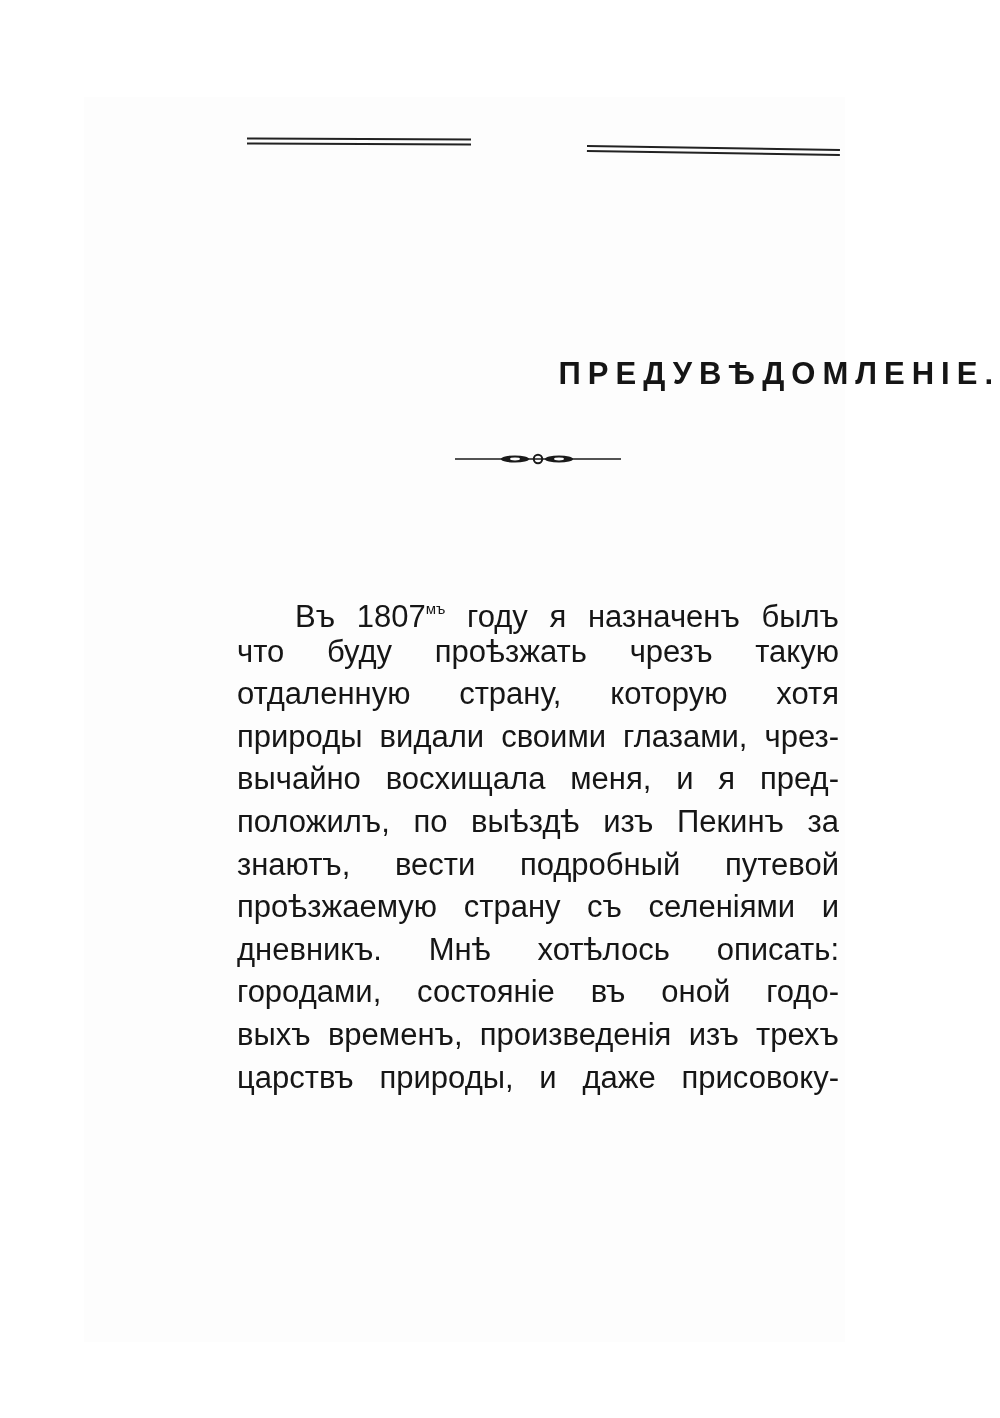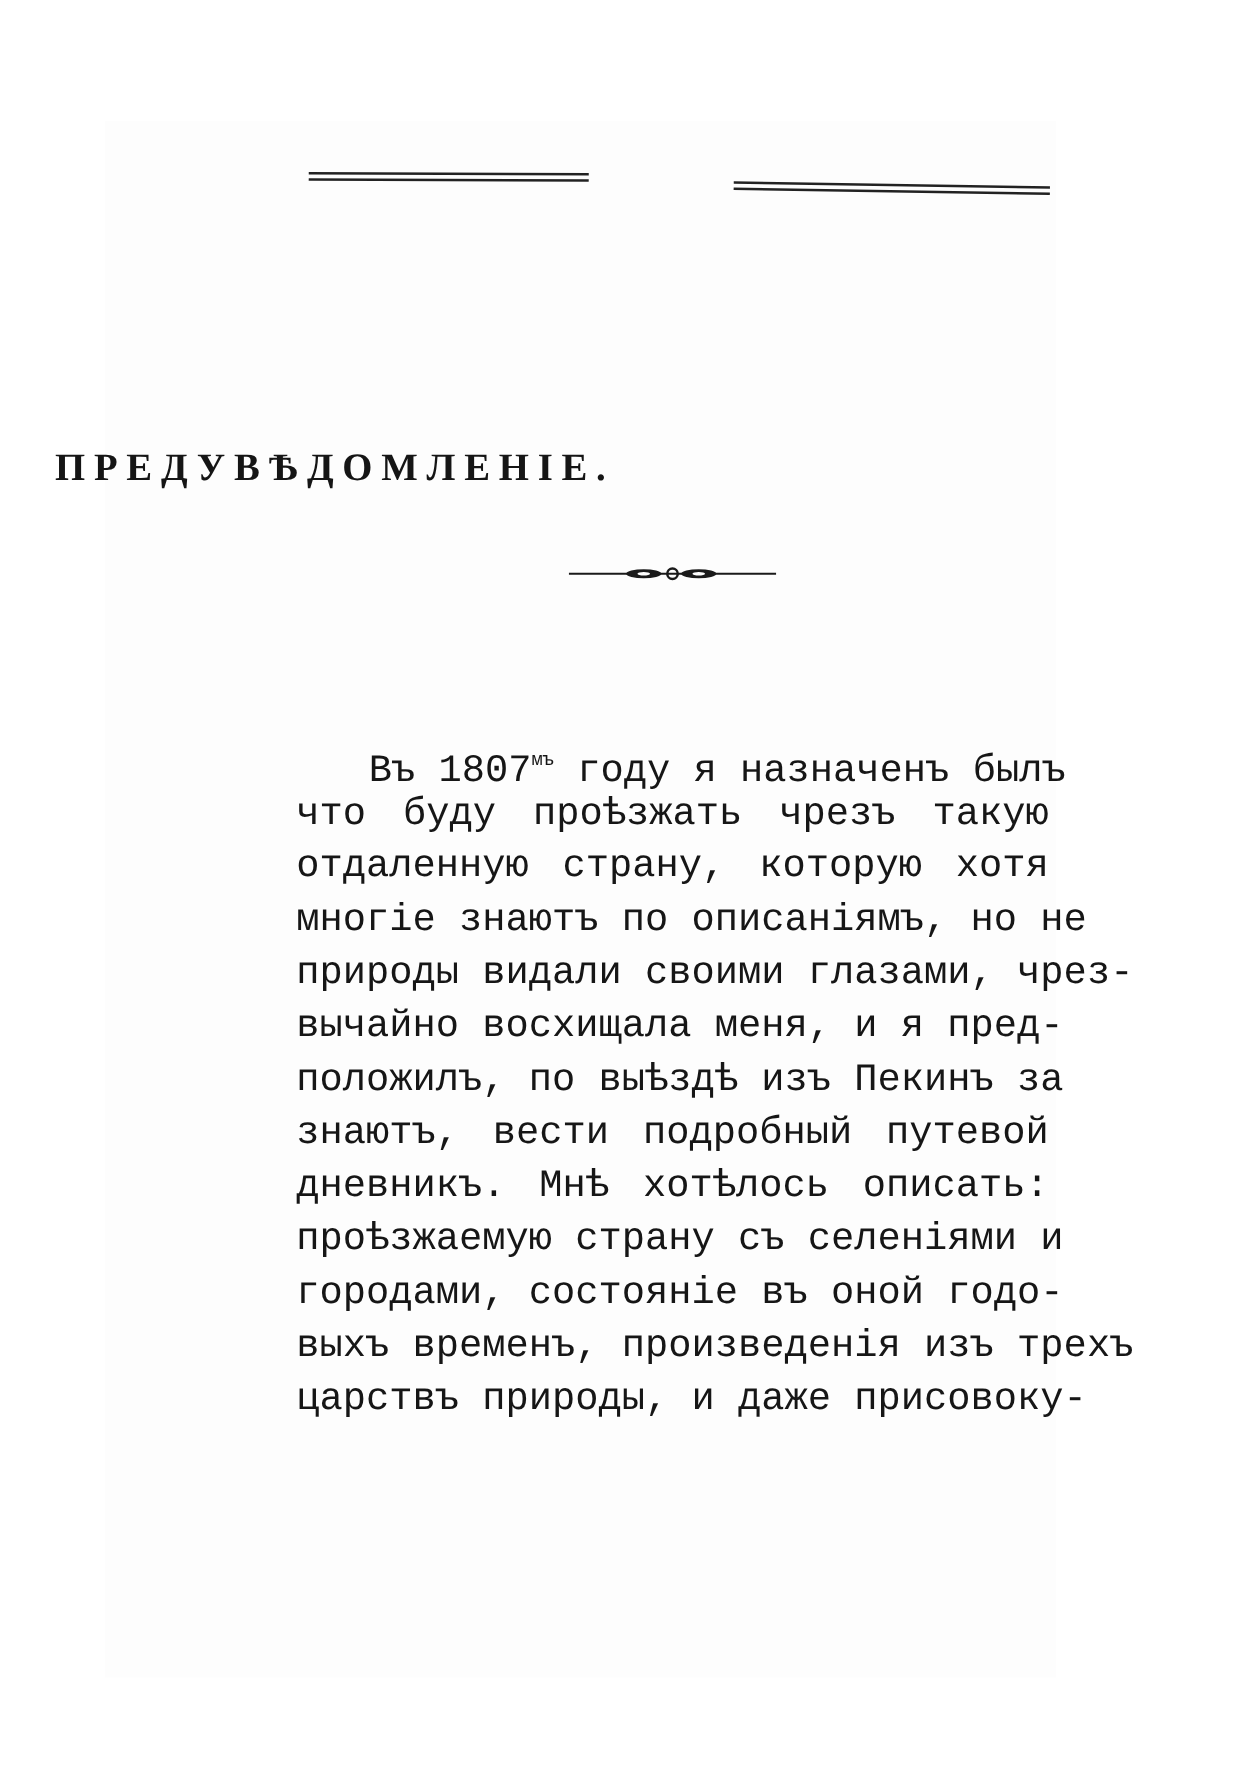--- a/index.html
+++ b/index.html
@@ -51,22 +51,22 @@
       top: 145px;
       width: 253px;
       transform: rotate(0.9deg);
       transform-origin: left center;
     }
     .title {
       position: absolute;
       left: 0;
       width: 1000px;
       top: 356px;
-      text-align: left;
-      font-family: Liberation Serif, serif;
+      text-align: right;
+      font-family: Liberation Sans, sans-serif;
       font-size: 31px;
       letter-spacing: 7px;
       padding-left: 44px;
       box-sizing: border-box;
       color: #151515;
       font-weight: bold;
     }
     .ornament {
       position: absolute;
       left: 455px;
@@ -76,21 +76,21 @@
     }
     .body-text {
       position: absolute;
       left: 237px;
       top: 588px;
       width: 602px;
     }
     .line {
       height: 42.6px;
       line-height: 42.6px;
-      font-family: Liberation Mono, monospace;
+      font-family: Liberation Sans, sans-serif;
       font-size: 31px;
       white-space: nowrap;
       text-align: justify;
       text-align-last: justify;
       color: #161616;
     }
     .line.first {
       padding-left: 58px;
     }
     .sup {
@@ -116,23 +116,22 @@
   <circle cx="83" cy="8" r="4.2" fill="none" stroke="#1a1a1a" stroke-width="2"></circle>
   <ellipse cx="104" cy="8" rx="14" ry="3.6" fill="#1a1a1a"></ellipse>
   <ellipse cx="60" cy="8" rx="5" ry="1.4" fill="#fdfdfd"></ellipse>
   <ellipse cx="104" cy="8" rx="5" ry="1.4" fill="#fdfdfd"></ellipse>
 </svg>
 
 <div class="body-text">
   <div class="line first"><span>Въ 1807</span><span class="sup">мъ</span><span> году я назначенъ былъ</span></div>
   <div class="line">что буду проѣзжать чрезъ такую</div>
   <div class="line">отдаленную страну, которую хотя</div>
-  <div class="line">многіе знаютъ по описаніямъ, но не</div>
   <div class="line">природы видали своими глазами, чрез-</div>
   <div class="line">вычайно восхищала меня, и я пред-</div>
   <div class="line">положилъ, по выѣздѣ изъ Пекинъ за</div>
   <div class="line">знаютъ, вести подробный путевой</div>
+  <div class="line">проѣзжаемую страну съ селеніями и</div>
   <div class="line">дневникъ. Мнѣ хотѣлось описать:</div>
-  <div class="line">проѣзжаемую страну съ селеніями и</div>
   <div class="line">городами, состояніе въ оной годо-</div>
   <div class="line">выхъ временъ, произведенія изъ трехъ</div>
   <div class="line">царствъ природы, и даже присовоку-</div>
 </div>
 
 </body></html>

